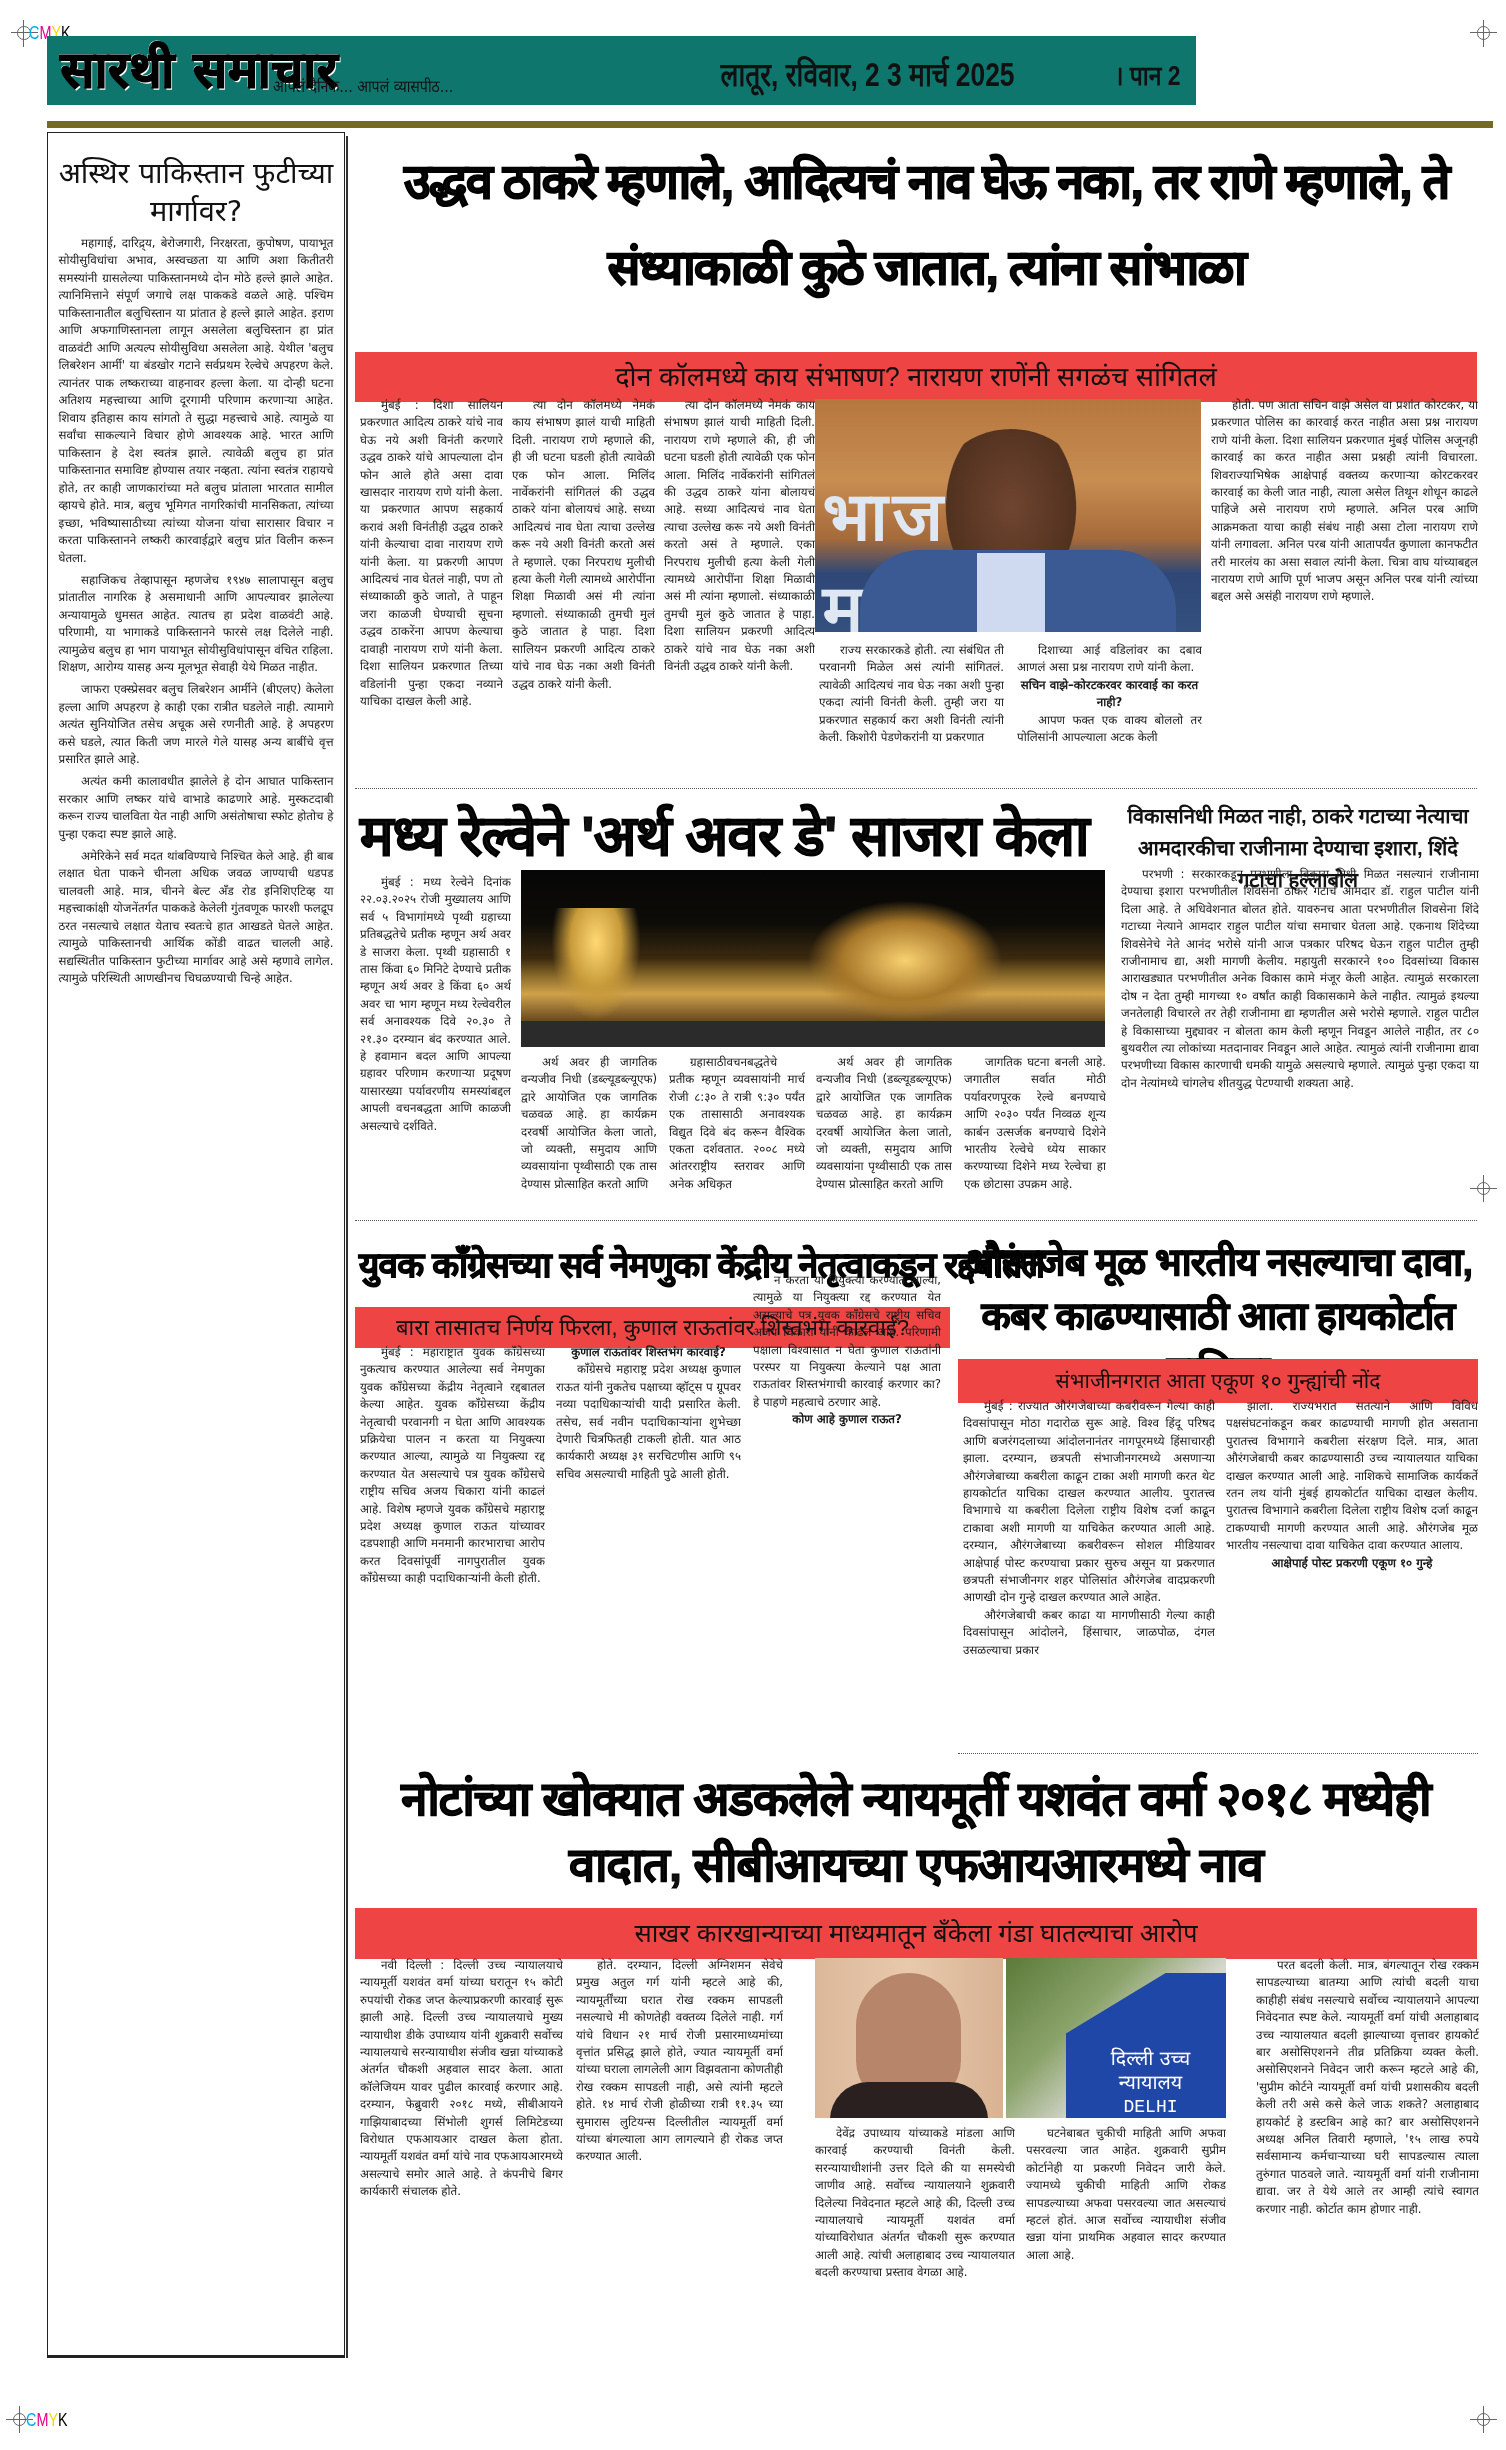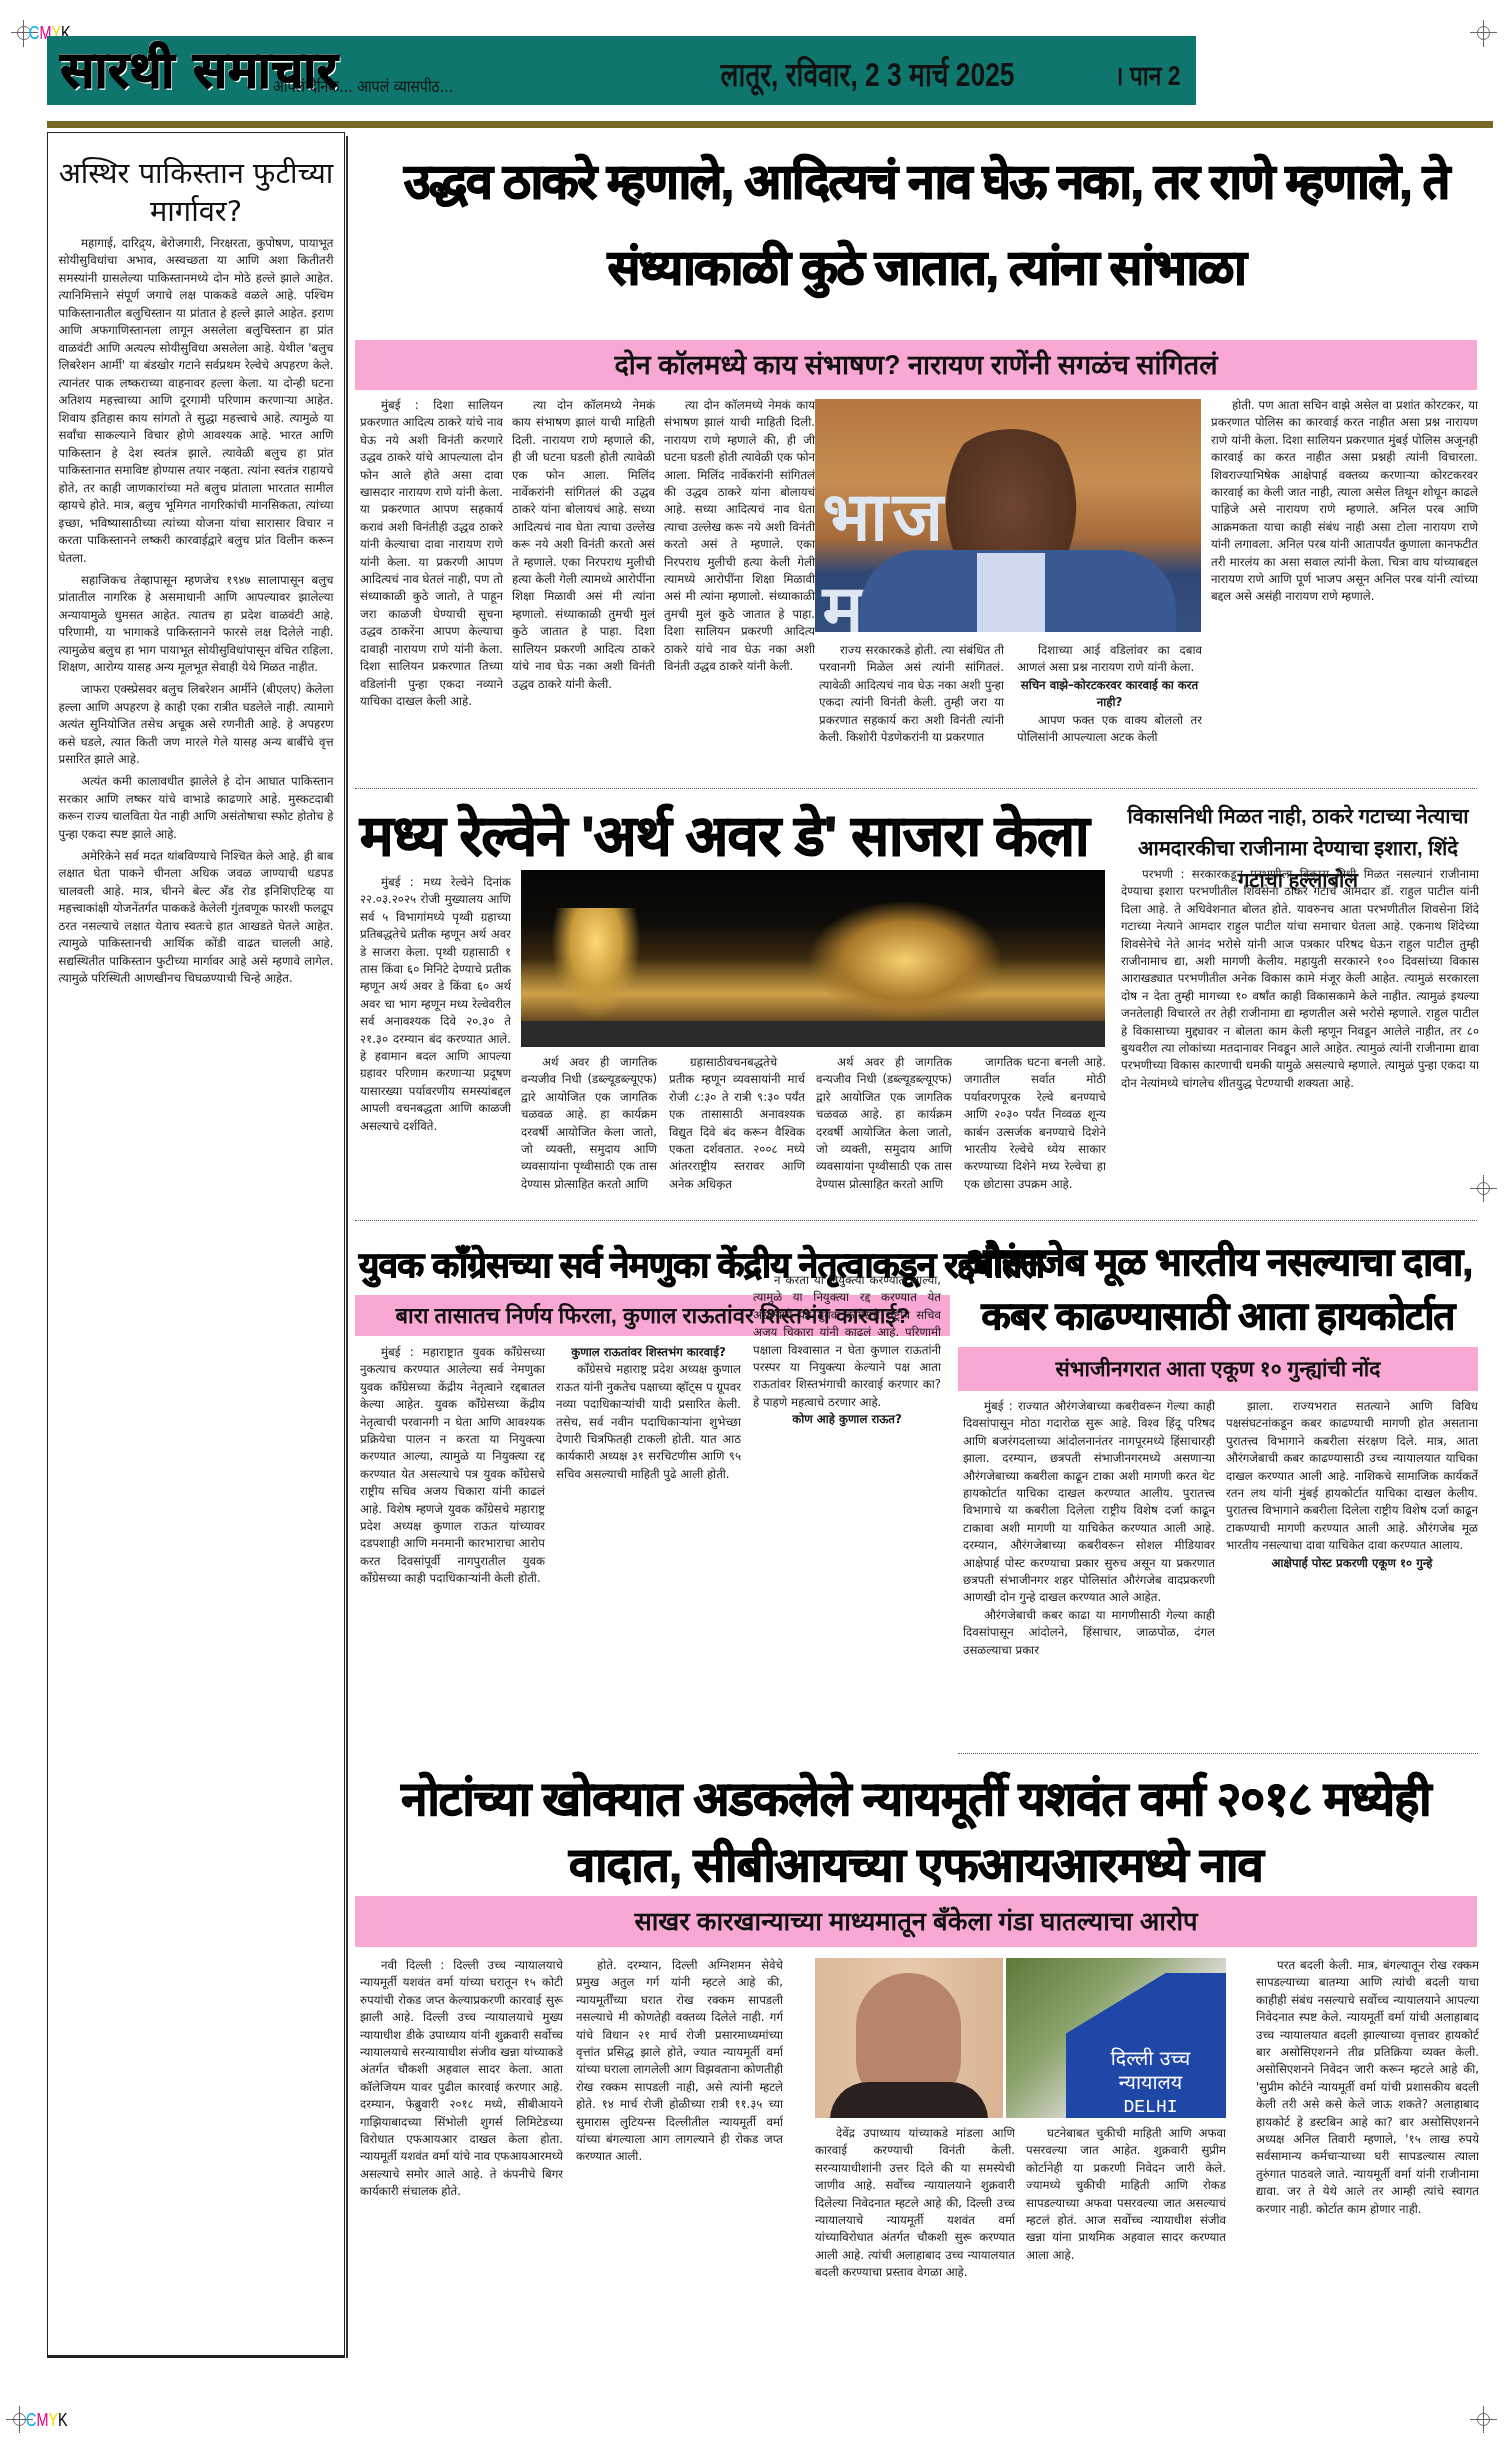--- a/index.html
+++ b/index.html
@@ -21,21 +21,21 @@
 
   .editorial { left: 47px; top: 132px; width: 298px; height: 2226px; border: 1.5px solid #222; border-bottom: 3.8px solid #222; padding: 6px 10.5px; }
   .ed-title { font-family: "DejaVu Serif", serif; font-style: italic; font-weight: bold; font-size: 56px; text-align: center; border-bottom: 3px solid #222; line-height: 66px; padding-left: 15px; letter-spacing: -0.8px; }
   .ed-head { font-size: 29px; text-align: center; line-height: 38px; margin-top: 15px; }
   .ed-body { font-size: 11.7px; line-height: 17.5px; text-align: justify; margin-top: 4.5px; text-indent: 22.6px; color: #1a1a1a; }
 
   .main-rule { left: 346px; top: 136px; width: 1.5px; height: 2222px; background: #333; }
 
   .headline1 { left: 354px; top: 139px; width: 1145px; text-align: center; font-family: "Liberation Sans", sans-serif; font-weight: 900; font-size: 48px; line-height: 86px; transform: scaleX(1.0); letter-spacing: -1.5px; -webkit-text-stroke: 1.5px #000; }
 
-  .subbar { background: #f9a8d4; text-align: center; font-family: "Liberation Sans", sans-serif; font-weight: bold; }
+  .subbar { background: #ef4444; text-align: center; font-family: "Liberation Sans", sans-serif; font-weight: normal; margin-top: 12px; }
 
   .cols { font-size: 11.7px; line-height: 17.4px; text-align: justify; color: #1a1a1a; }
   .cols p { text-indent: 21px; }
   .cols .sub-h { font-weight: bold; text-align: center; text-indent: 0; }
 
   .photo { overflow: hidden; }
   .dotted { border-top: 1.5px dotted #555; height: 0; }
 
   .h2 { font-family: "Liberation Sans", sans-serif; font-weight: 900; -webkit-text-stroke: 1.1px #000; letter-spacing: -0.8px; }
 </style>

